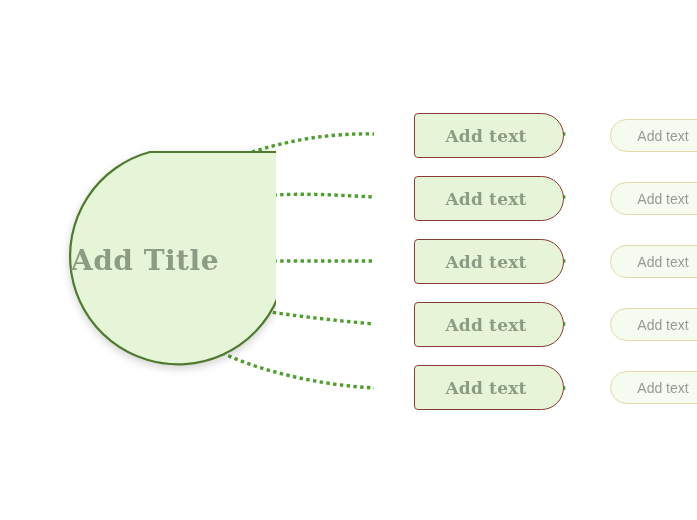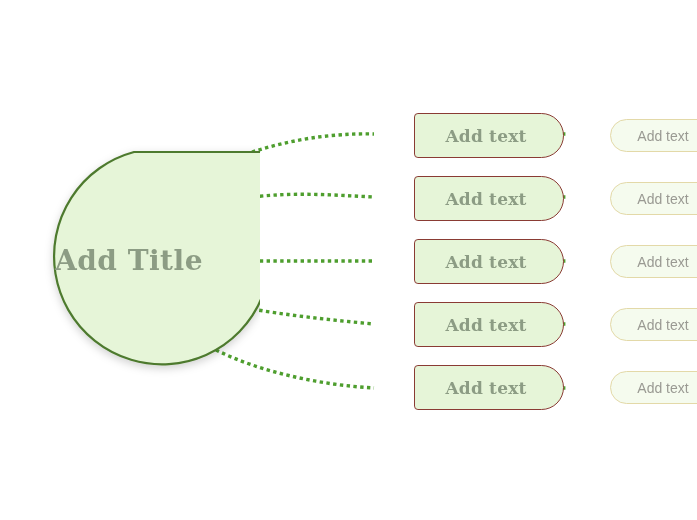--- a/index.html
+++ b/index.html
@@ -29,21 +29,21 @@
     left: 0;
     top: 0;
     width: 697px;
     height: 520px;
     pointer-events: none;
   }
 
   
   #central-node {
     position: absolute;
-    left: 16px;
+    left: 32px;
     top: 152px;
     width: 232px;
     height: 216px;
   }
   #central-node .shape-svg {
     position: absolute;
     left: -12px;
     top: -12px;
     width: 256px;
     height: 240px;

